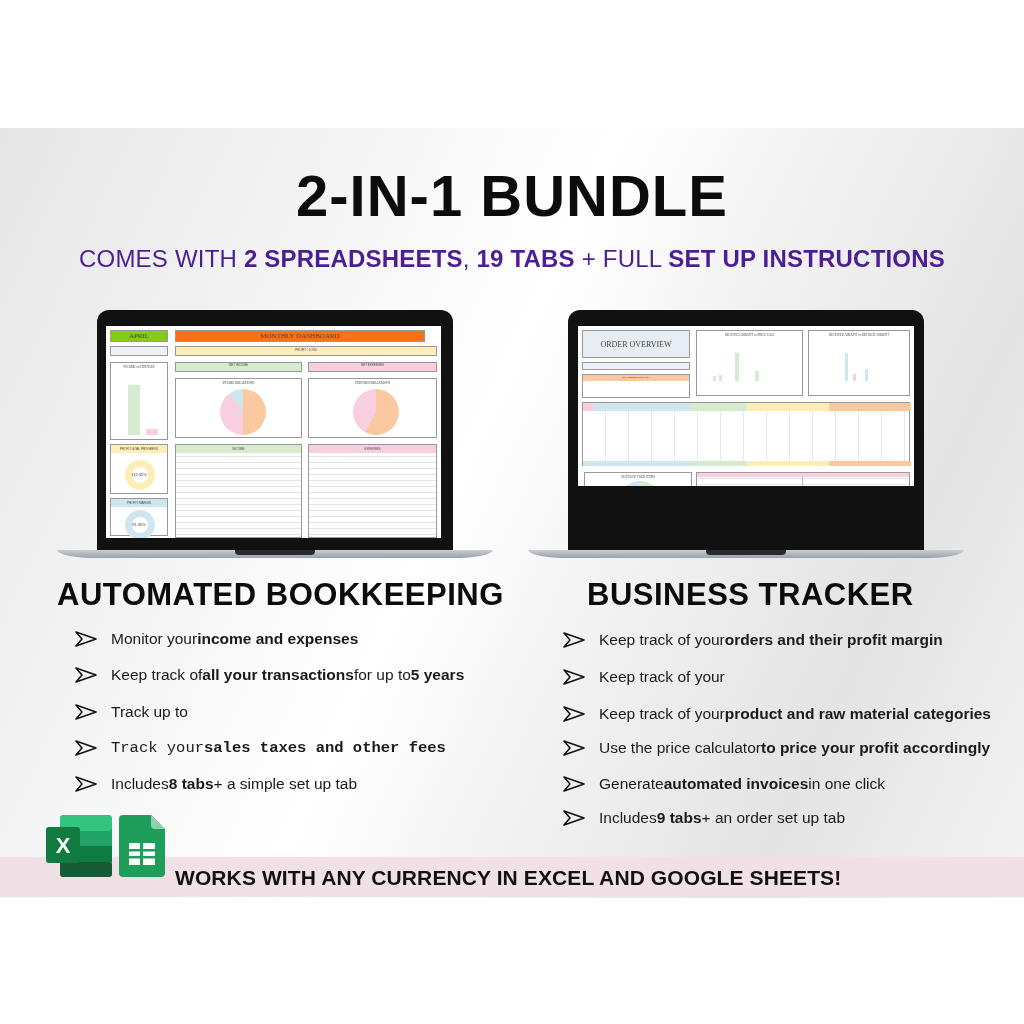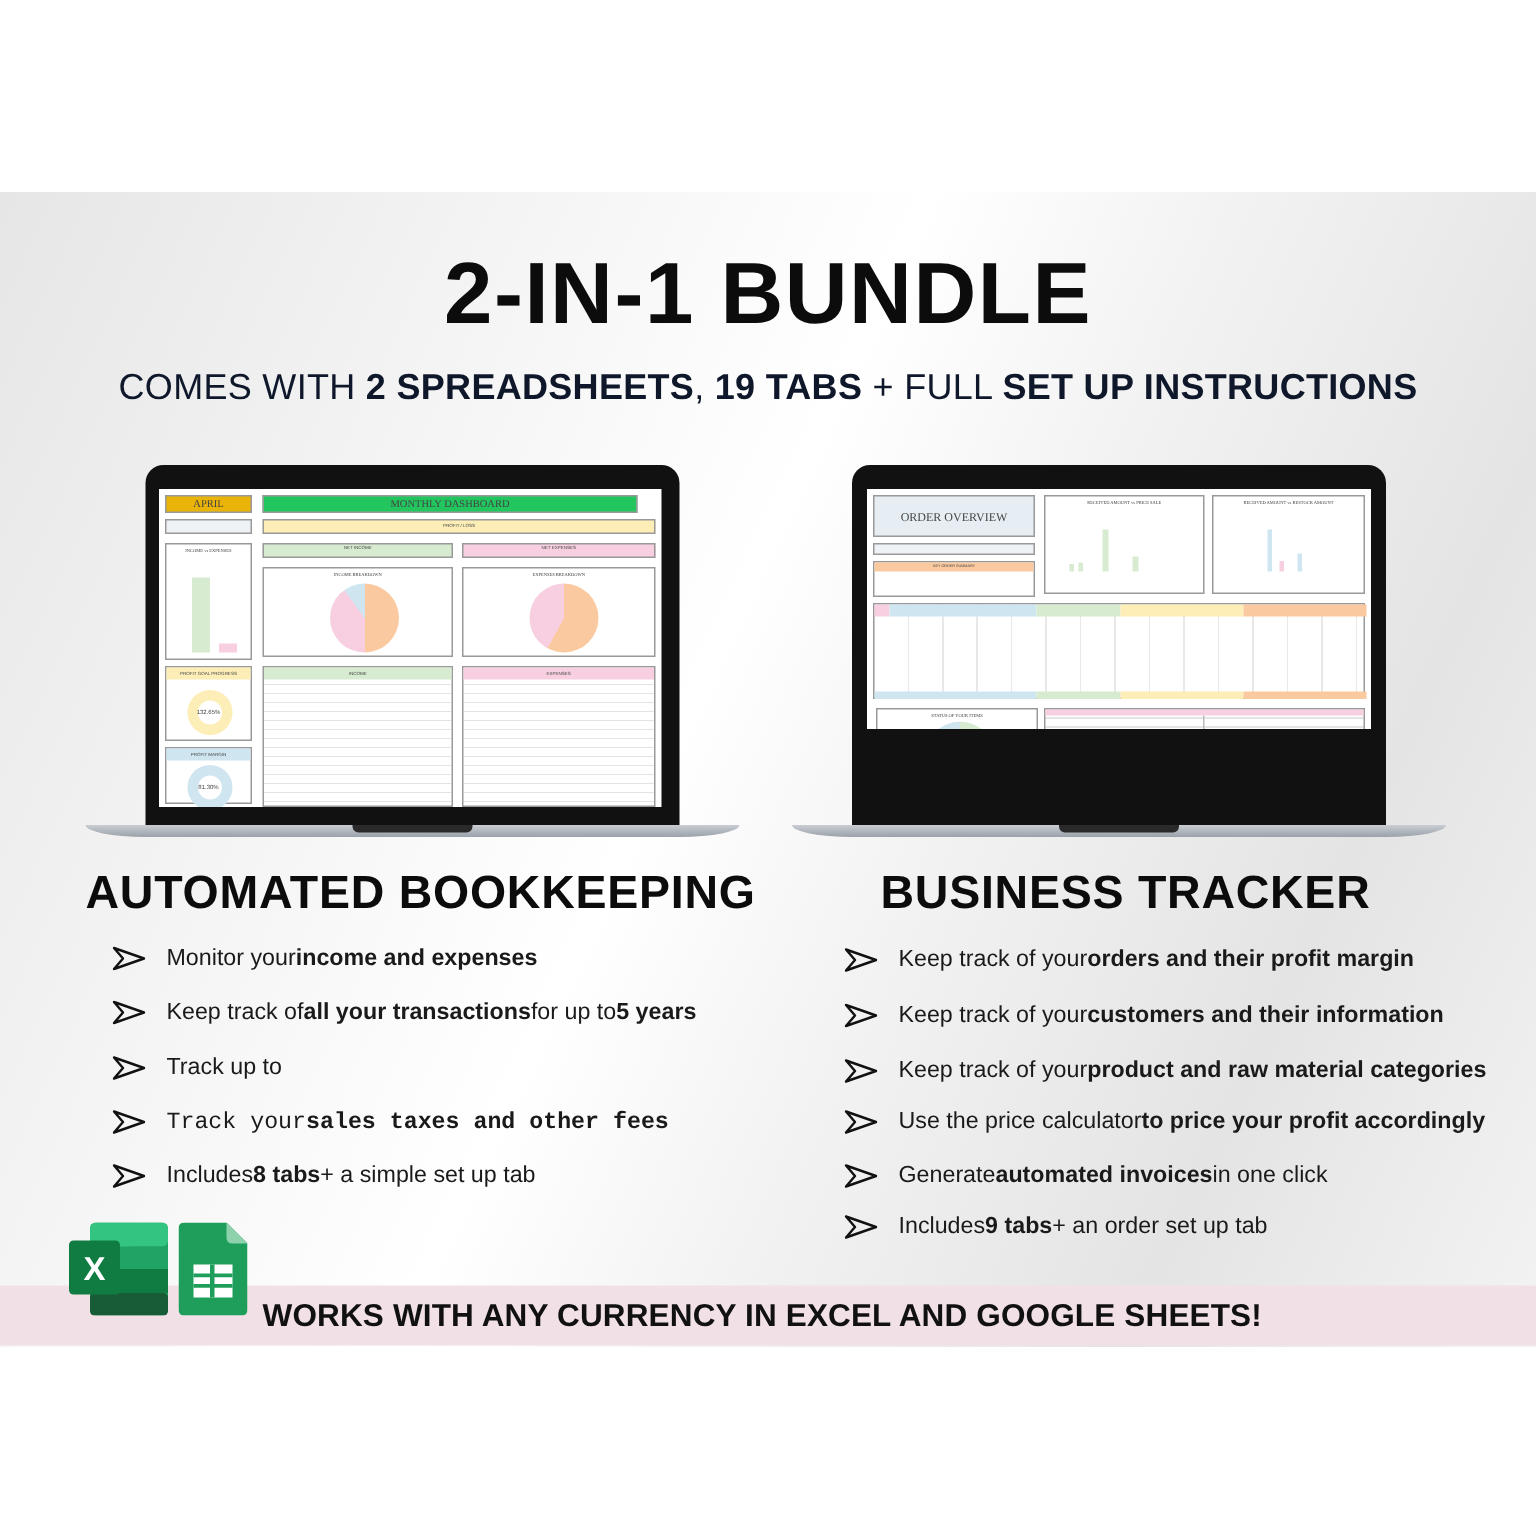--- a/index.html
+++ b/index.html
@@ -14,21 +14,21 @@
     position: absolute; left: 0; top: 128px; width: 1024px; height: 770px;
     background: linear-gradient(115deg, #e6e6e6 0%, #f4f4f4 25%, #ffffff 45%, #f2f2f2 60%, #e4e4e4 80%, #f3f3f3 100%);
   }
   .title {
     position: absolute; left: 0; top: 162px; width: 1024px; text-align: center;
     font-size: 58px; font-weight: 700; letter-spacing: 1px; color: #0c0c0c;
     font-family: "Liberation Sans", sans-serif;
   }
   .subtitle {
     position: absolute; left: 0; top: 245px; width: 1024px; text-align: center;
-    font-size: 24px; color: #0f172a; letter-spacing: 0.2px;
+    font-size: 24px; color: #4c1d95; letter-spacing: 0.2px;
   }
   .subtitle b { font-weight: 700; }
 
   
   .laptop { position: absolute; }
   .laptop .lid {
     position: absolute; background: #111; border-radius: 12px 12px 0 0;
   }
   .laptop .screen {
     position: absolute; background: #fff; overflow: hidden;
@@ -78,24 +78,24 @@
 <div class="stage"></div>
 
 <h1 class="title">2-IN-1 BUNDLE</h1>
 <div class="subtitle">
   <span>COMES WITH </span><b>2 SPREADSHEETS</b><span>, </span><b>19 TABS</b><span> + FULL </span><b>SET UP INSTRUCTIONS</b>
 </div>
 
 <div class="laptop" style="left:0;top:0;">
   <div class="lid" style="left:97px;top:310px;width:356px;height:240px;"></div>
   <div class="screen" style="left:106px;top:326px;width:335px;height:212px;">
-    <div class="box" style="left:4px;top:4px;width:58px;height:12px;background:#eab308;">
+    <div class="box" style="left:4px;top:4px;width:58px;height:12px;background:#84cc16;">
       <div class="hdr" style="left:0;top:1px;width:100%;font-size:7px;">APRIL</div>
     </div>
-    <div class="box" style="left:69px;top:4px;width:250px;height:12px;background:#22c55e;">
+    <div class="box" style="left:69px;top:4px;width:250px;height:12px;background:#f97316;">
       <div class="hdr" style="left:0;top:1px;width:100%;font-size:7px;">MONTHLY DASHBOARD</div>
     </div>
     <div class="box" style="left:4px;top:20px;width:58px;height:10px;background:#eef2f6;"></div>
     <div class="box" style="left:69px;top:20px;width:262px;height:10px;background:#fdeeb8;">
       <div class="hdr" style="left:0;top:1px;width:100%;font-size:3px;font-family:'Liberation Sans',sans-serif;">PROFIT / LOSS</div>
     </div>
     <div class="box" style="left:4px;top:36px;width:58px;height:78px;">
       <div class="hdr" style="left:0;top:2px;width:100%;font-size:3px;">INCOME vs EXPENSES</div>
       <div class="band" style="left:17px;top:22px;width:12px;height:50px;background:#d6ebcf;"></div>
       <div class="band" style="left:35px;top:66px;width:12px;height:6px;background:#f7cfe0;"></div>
@@ -243,21 +243,20 @@
       </svg>
     <span>Keep track of your </span>
       <b>orders and their profit margin</b>
       <span></span>
   </li>
   <li style="top:668px;">
     <svg class="arrow" viewBox="0 0 22 16">
         <path d="M1 1 L21 8 L1 15 L7 8 Z" fill="none" stroke="#111" stroke-width="1.6" stroke-linejoin="round"></path>
       </svg>
     <span>Keep track of your </span>
-      <b>customers and their information</b>
       <span></span>
   </li>
   <li style="top:705px;">
     <svg class="arrow" viewBox="0 0 22 16">
         <path d="M1 1 L21 8 L1 15 L7 8 Z" fill="none" stroke="#111" stroke-width="1.6" stroke-linejoin="round"></path>
       </svg>
     <span>Keep track of your </span>
       <b>product and raw material categories</b>
       <span></span>
   </li>

